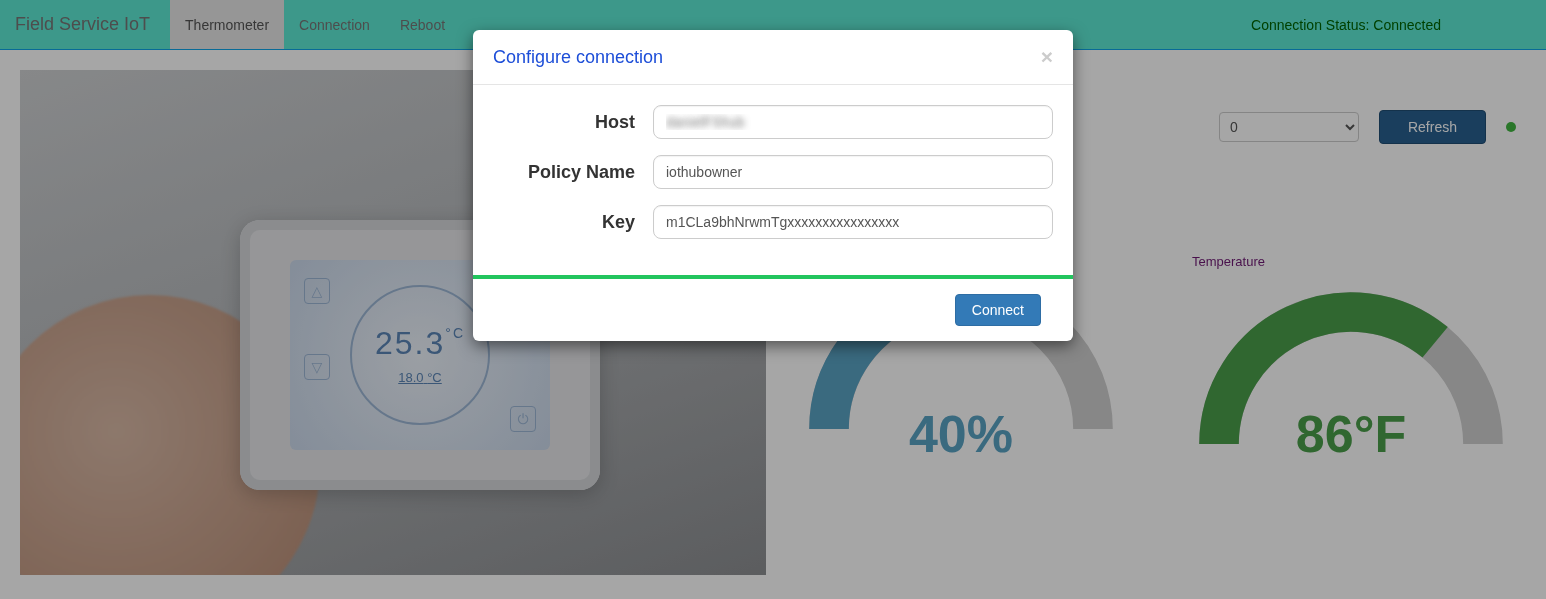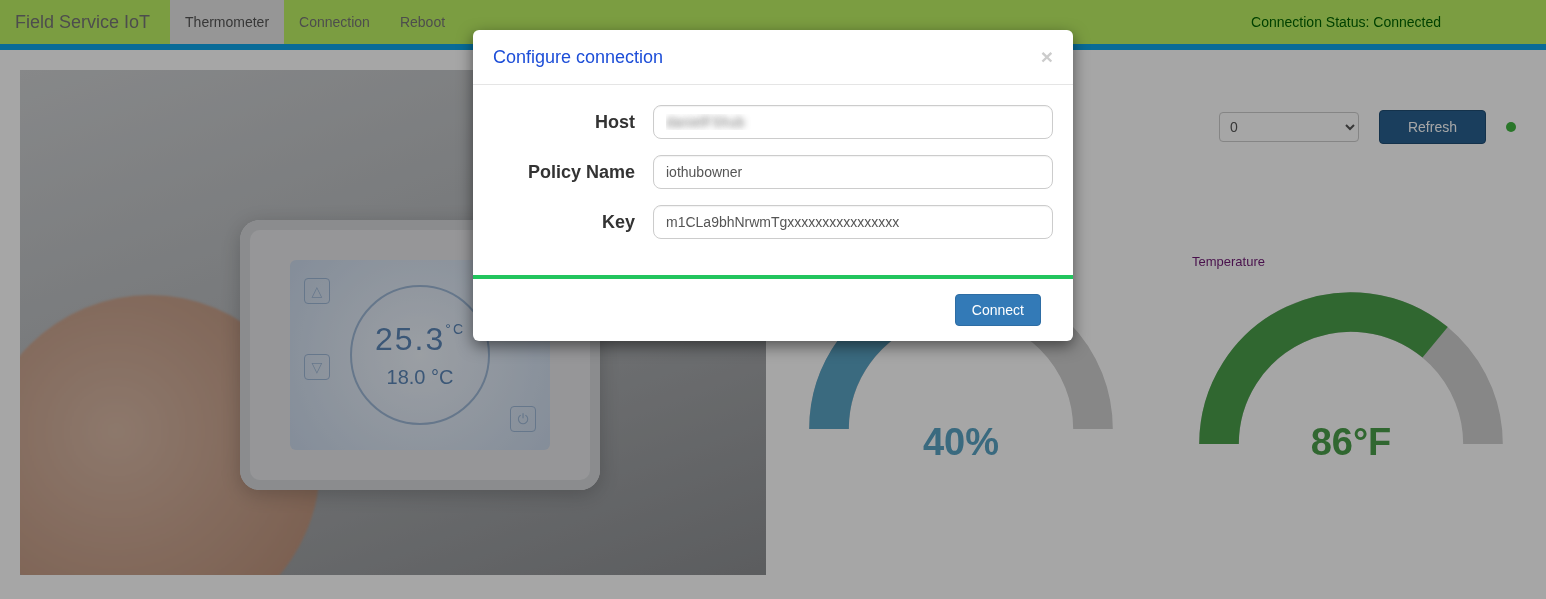--- a/index.html
+++ b/index.html
@@ -9,22 +9,22 @@
     font-size: 14px;
     color: #333;
     background: #fff;
     width: 1546px;
     height: 599px;
     overflow: hidden;
     position: relative;
   }
   
   .navbar {
-    background: #bef264;
-    border-bottom: 6px solid #0ea5e9;
+    background: #5eead4;
+    border-bottom: 1px solid #0ea5e9;
     height: 50px;
     display: flex;
     align-items: center;
     padding: 0 15px;
   }
   .brand {
     font-size: 18px;
     color: #777;
     padding: 0 15px 0 0;
     margin-right: 5px;
@@ -79,21 +79,21 @@
     border-radius:6px;
     position:relative;
     display:flex; align-items:center; justify-content:center;
   }
   .thermo-circle {
     width:140px; height:140px; border:2px solid #9db7d6; border-radius:50%;
     display:flex; flex-direction:column; align-items:center; justify-content:center;
     color:#5b86b7;
   }
   .thermo-temp { font-size:32px; font-weight:500; letter-spacing:2px;}
-  .thermo-sub {font-size:20px; margin-top:8px;}
+  .thermo-sub {font-size:13px; margin-top:8px;text-decoration:underline;}
   .thermo-tri { position:absolute; width:26px;height:26px;border:1.5px solid #9db7d6; border-radius:4px; display:flex;align-items:center;justify-content:center;color:#9db7d6;font-size:14px;}
   .tri-up{left:14px; top:18px;}
   .tri-down{left:14px; bottom:70px;}
   .pwr{right:14px; bottom:18px;}
   .book{right:14px; top:18px; width:36px;}
   .finger {
     position:absolute; left:-40px; bottom:-60px; width:340px; height:340px;
     background: radial-gradient(circle at 40% 40%, #d9b9a6, #b78a72);
     border-radius:50%;
     filter: blur(1px);
@@ -121,21 +121,21 @@
   }
   .gauges {
     display:flex; gap:60px; margin-top:110px; justify-content:space-around;
     padding: 0 10px;
   }
   .gauge { position:relative; width:330px; }
   .gauge-label { color:#701a75; font-size:13px; margin-bottom:10px; margin-left:6px;}
   .gauge-svg { width:100%; }
   .gauge-val {
     position:absolute; left:0; right:0; bottom:0; text-align:center;
-    font-size:38px; font-weight:700;
+    font-size:52px; font-weight:700;
   }
   .val-blue { color:#5aa3c4; }
   .val-green { color:#4b9e4b; }
 
   
   .overlay {
     position:absolute; inset:0; background:rgba(0,0,0,.35);
     display:flex; align-items:flex-start; justify-content:center;
     padding-top:30px;
   }

